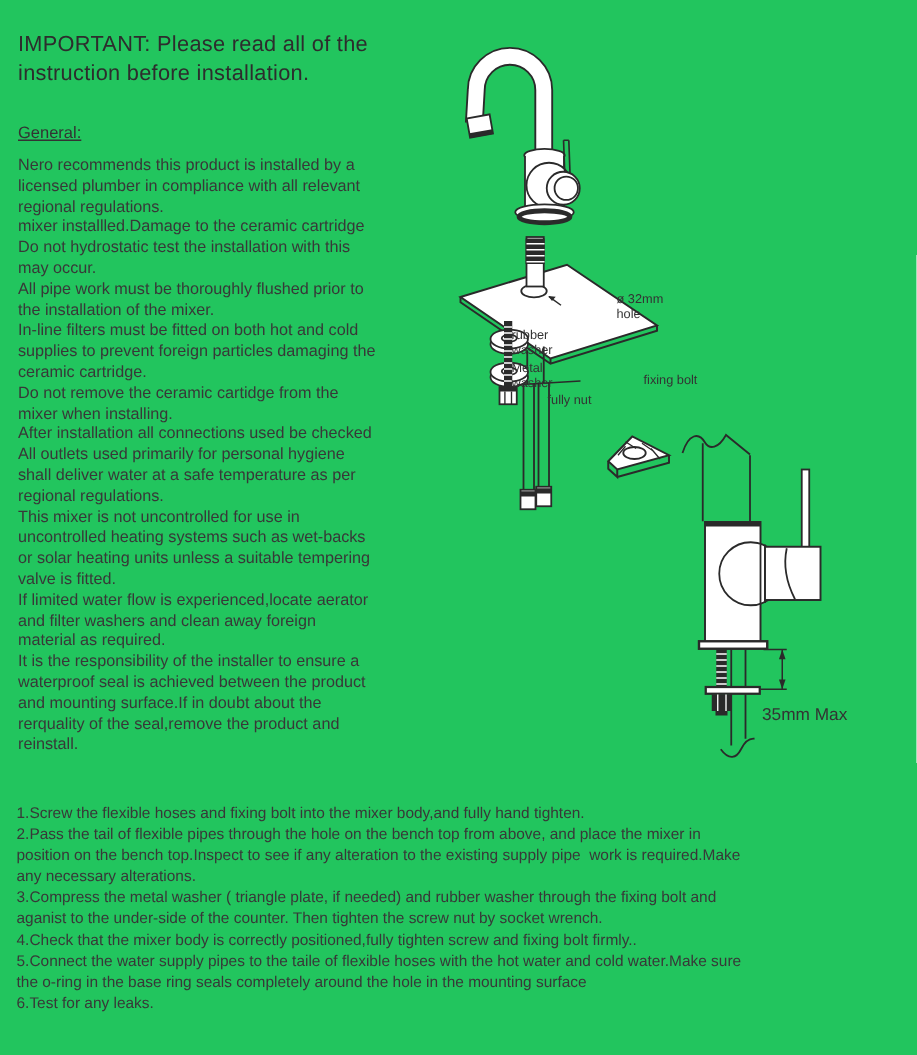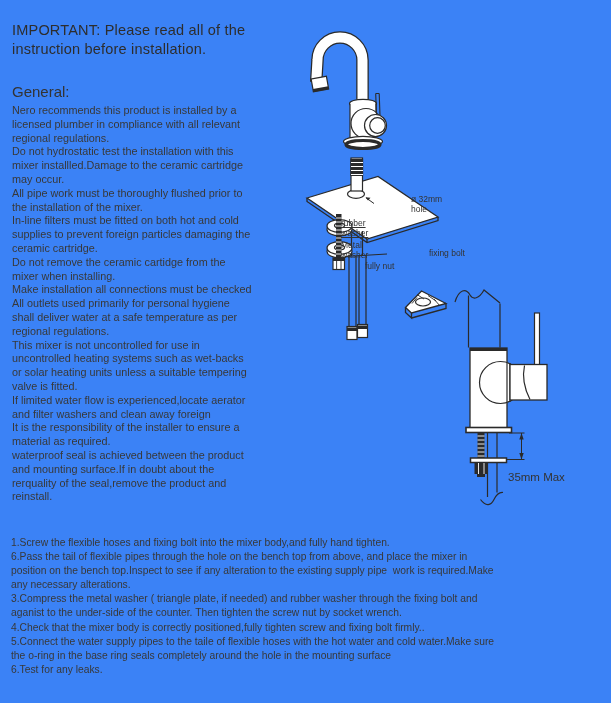--- a/index.html
+++ b/index.html
@@ -1,24 +1,24 @@
 <!DOCTYPE html>
 <html><head>
 <meta charset="utf-8">
 <style>
   html,body { margin:0; padding:0; background:#ffffff; }
   .page {
-    position:relative; width:611px; height:703px; background:#3b82f6;
+    position:relative; width:611px; height:703px; background:#22c55e;
     font-family:"Liberation Sans", sans-serif; color:#383838; overflow:hidden;
   }
   .title {
     position:absolute; left:12px; top:21px;
     font-size:14.5px; line-height:19px; color:#2d2d2d; letter-spacing:0.2px;
   }
-  .heading { position:absolute; left:12px; top:83px; font-size:15px; color:#333; }
+  .heading { position:absolute; left:12px; top:83px; font-size:11px; color:#333;text-decoration:underline; }
   .general {
     position:absolute; left:12px; top:104px; width:320px;
     font-size:10.8px; line-height:13.8px;
   }
   .steps {
     position:absolute; left:11px; top:536px; width:598px;
     font-size:10.3px; line-height:14.1px;
   }
   .tline { white-space:pre; }
   .dlabel {
@@ -37,51 +37,51 @@
       <div class="tline">IMPORTANT: Please read all of the</div>
       <div class="tline">instruction before installation.</div>
     </div>
 
   <div class="heading">General:</div>
 
   <div class="general">
       <div class="tline">Nero recommends this product is installed by a</div>
       <div class="tline">licensed plumber in compliance with all relevant</div>
       <div class="tline">regional regulations.</div>
+      <div class="tline">mixer installled.Damage to the ceramic cartridge</div>
       <div class="tline">Do not hydrostatic test the installation with this</div>
-      <div class="tline">mixer installled.Damage to the ceramic cartridge</div>
       <div class="tline">may occur.</div>
       <div class="tline">All pipe work must be thoroughly flushed prior to</div>
       <div class="tline">the installation of the mixer.</div>
       <div class="tline">In-line filters must be fitted on both hot and cold</div>
       <div class="tline">supplies to prevent foreign particles damaging the</div>
       <div class="tline">ceramic cartridge.</div>
       <div class="tline">Do not remove the ceramic cartidge from the</div>
       <div class="tline">mixer when installing.</div>
-      <div class="tline">Make installation all connections must be checked</div>
+      <div class="tline">After installation all connections used be checked</div>
       <div class="tline">All outlets used primarily for personal hygiene</div>
       <div class="tline">shall deliver water at a safe temperature as per</div>
       <div class="tline">regional regulations.</div>
       <div class="tline">This mixer is not uncontrolled for use in</div>
       <div class="tline">uncontrolled heating systems such as wet-backs</div>
       <div class="tline">or solar heating units unless a suitable tempering</div>
       <div class="tline">valve is fitted.</div>
       <div class="tline">If limited water flow is experienced,locate aerator</div>
       <div class="tline">and filter washers and clean away foreign</div>
+      <div class="tline">material as required.</div>
       <div class="tline">It is the responsibility of the installer to ensure a</div>
-      <div class="tline">material as required.</div>
       <div class="tline">waterproof seal is achieved between the product</div>
       <div class="tline">and mounting surface.If in doubt about the</div>
       <div class="tline">rerquality of the seal,remove the product and</div>
       <div class="tline">reinstall.</div>
     </div>
 
   <div class="steps">
       <div class="tline">1.Screw the flexible hoses and fixing bolt into the mixer body,and fully hand tighten.</div>
-      <div class="tline">6.Pass the tail of flexible pipes through the hole on the bench top from above, and place the mixer in</div>
+      <div class="tline">2.Pass the tail of flexible pipes through the hole on the bench top from above, and place the mixer in</div>
       <div class="tline">position on the bench top.Inspect to see if any alteration to the existing supply pipe  work is required.Make</div>
       <div class="tline">any necessary alterations.</div>
       <div class="tline">3.Compress the metal washer ( triangle plate, if needed) and rubber washer through the fixing bolt and</div>
       <div class="tline">aganist to the under-side of the counter. Then tighten the screw nut by socket wrench.</div>
       <div class="tline">4.Check that the mixer body is correctly positioned,fully tighten screw and fixing bolt firmly..</div>
       <div class="tline">5.Connect the water supply pipes to the taile of flexible hoses with the hot water and cold water.Make sure</div>
       <div class="tline">the o-ring in the base ring seals completely around the hole in the mounting surface</div>
       <div class="tline">6.Test for any leaks.</div>
     </div>
 
@@ -190,21 +190,21 @@
       <g>
         <path d="M509,433 H524.5 M507,459.5 H524.5 M521.5,433 V459.5" stroke-width="1"></path>
         <polygon points="521.5,433 519.3,439.5 523.7,439.5" fill="#2a2a2a" stroke="none"></polygon>
         <polygon points="521.5,459.5 519.3,453 523.7,453" fill="#2a2a2a" stroke="none"></polygon>
       </g>
     </g>
   </svg>
 
   <div class="dlabel" style="left:371px; top:195px;">ø 32mm
 hole</div>
-  <div class="dlabel" style="left:301px; top:219px;text-decoration:underline;">rubber
+  <div class="dlabel" style="left:301px; top:219px;">rubber
 washer</div>
   <div class="dlabel" style="left:301px; top:241px;">Metal
 washer</div>
   <div class="dlabel" style="left:325px; top:262px;">fully nut</div>
   <div class="dlabel" style="left:389px; top:249px;text-align:right;">fixing bolt</div>
   <div class="dlabel-big" style="left:508px; top:471px;">35mm Max</div>
 
 </div>
 
 </body></html>

